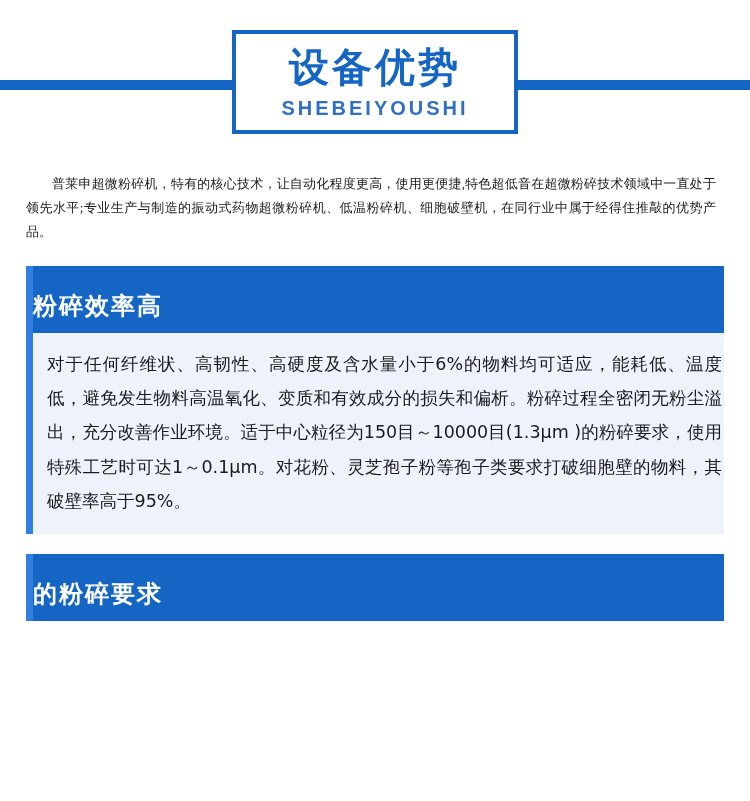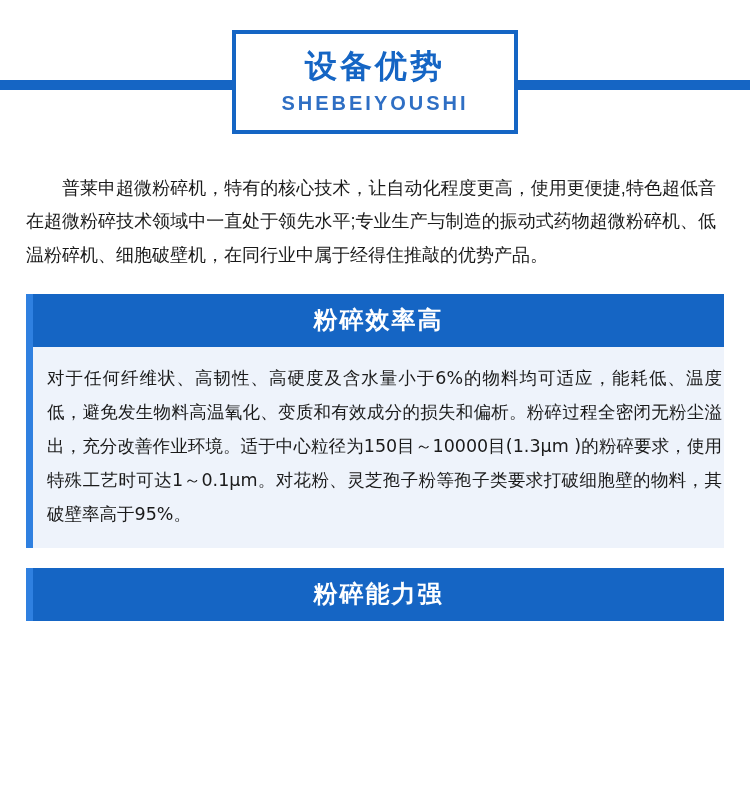--- a/index.html
+++ b/index.html
@@ -49,61 +49,61 @@
     border: 4px solid #1565c4;
     box-sizing: border-box;
     background: #ffffff;
     display: flex;
     flex-direction: column;
     align-items: center;
     justify-content: center;
   }
   .header-title {
     font-family: "DejaVu Sans", sans-serif;
-    font-size: 32px;
+    font-size: 40px;
     font-weight: bold;
     color: #1565c4;
     letter-spacing: 3px;
     line-height: 1.1;
   }
   .header-sub {
     font-family: "Liberation Sans", sans-serif;
     font-size: 20px;
     font-weight: bold;
     letter-spacing: 3px;
     color: #2f6fc4;
     margin-top: 8px;
   }
 
   
   .intro {
     margin: 14px 34px 0 26px;
-    font-family: Liberation Sans, sans-serif;
-    font-size: 18px;
+    font-family: Liberation Serif, serif;
+    font-size: 13px;
     line-height: 1.85;
     color: #1a1a1a;
     text-indent: 2em;
     text-align: justify;
   }
 
   
   .section {
     margin: 22px 26px 0 26px;
     border-left: 7px solid #2f80e0;
     background: #eef3fb;
   }
   .section-header {
     background: #1565c4;
     color: #ffffff;
-    text-align: center;
+    text-align: left;
     font-family: "DejaVu Sans", sans-serif;
     font-size: 24px;
     font-weight: bold;
     letter-spacing: 2px;
-    padding: 10px 0 11px 0;
+    padding: 24px 0 11px 0;
   }
   .section-body {
     padding: 14px 2px 16px 14px;
     font-family: "DejaVu Sans", sans-serif;
     font-size: 17.5px;
     line-height: 1.95;
     color: #1a1a1a;
     text-align: justify;
   }
   .section-2 { margin-top: 20px; }
@@ -123,16 +123,16 @@
   </div>
 
   <p class="intro">普莱申超微粉碎机，特有的核心技术，让自动化程度更高，使用更便捷,特色超低音在超微粉碎技术领域中一直处于领先水平;专业生产与制造的振动式药物超微粉碎机、低温粉碎机、细胞破壁机，在同行业中属于经得住推敲的优势产品。</p>
 
   <div class="section section-1">
     <div class="section-header">粉碎效率高</div>
     <div class="section-body">对于任何纤维状、高韧性、高硬度及含水量小于6%的物料均可适应，能耗低、温度低，避免发生物料高温氧化、变质和有效成分的损失和偏析。粉碎过程全密闭无粉尘溢出，充分改善作业环境。适于中心粒径为150目～10000目(1.3μm  )的粉碎要求，使用特殊工艺时可达1～0.1μm。对花粉、灵芝孢子粉等孢子类要求打破细胞壁的物料，其破壁率高于95%。</div>
   </div>
 
   <div class="section section-2">
-    <div class="section-header">粉碎能力强</div>
+    <div class="section-header">的粉碎要求</div>
   </div>
 
 </div>
 
 </body></html>

